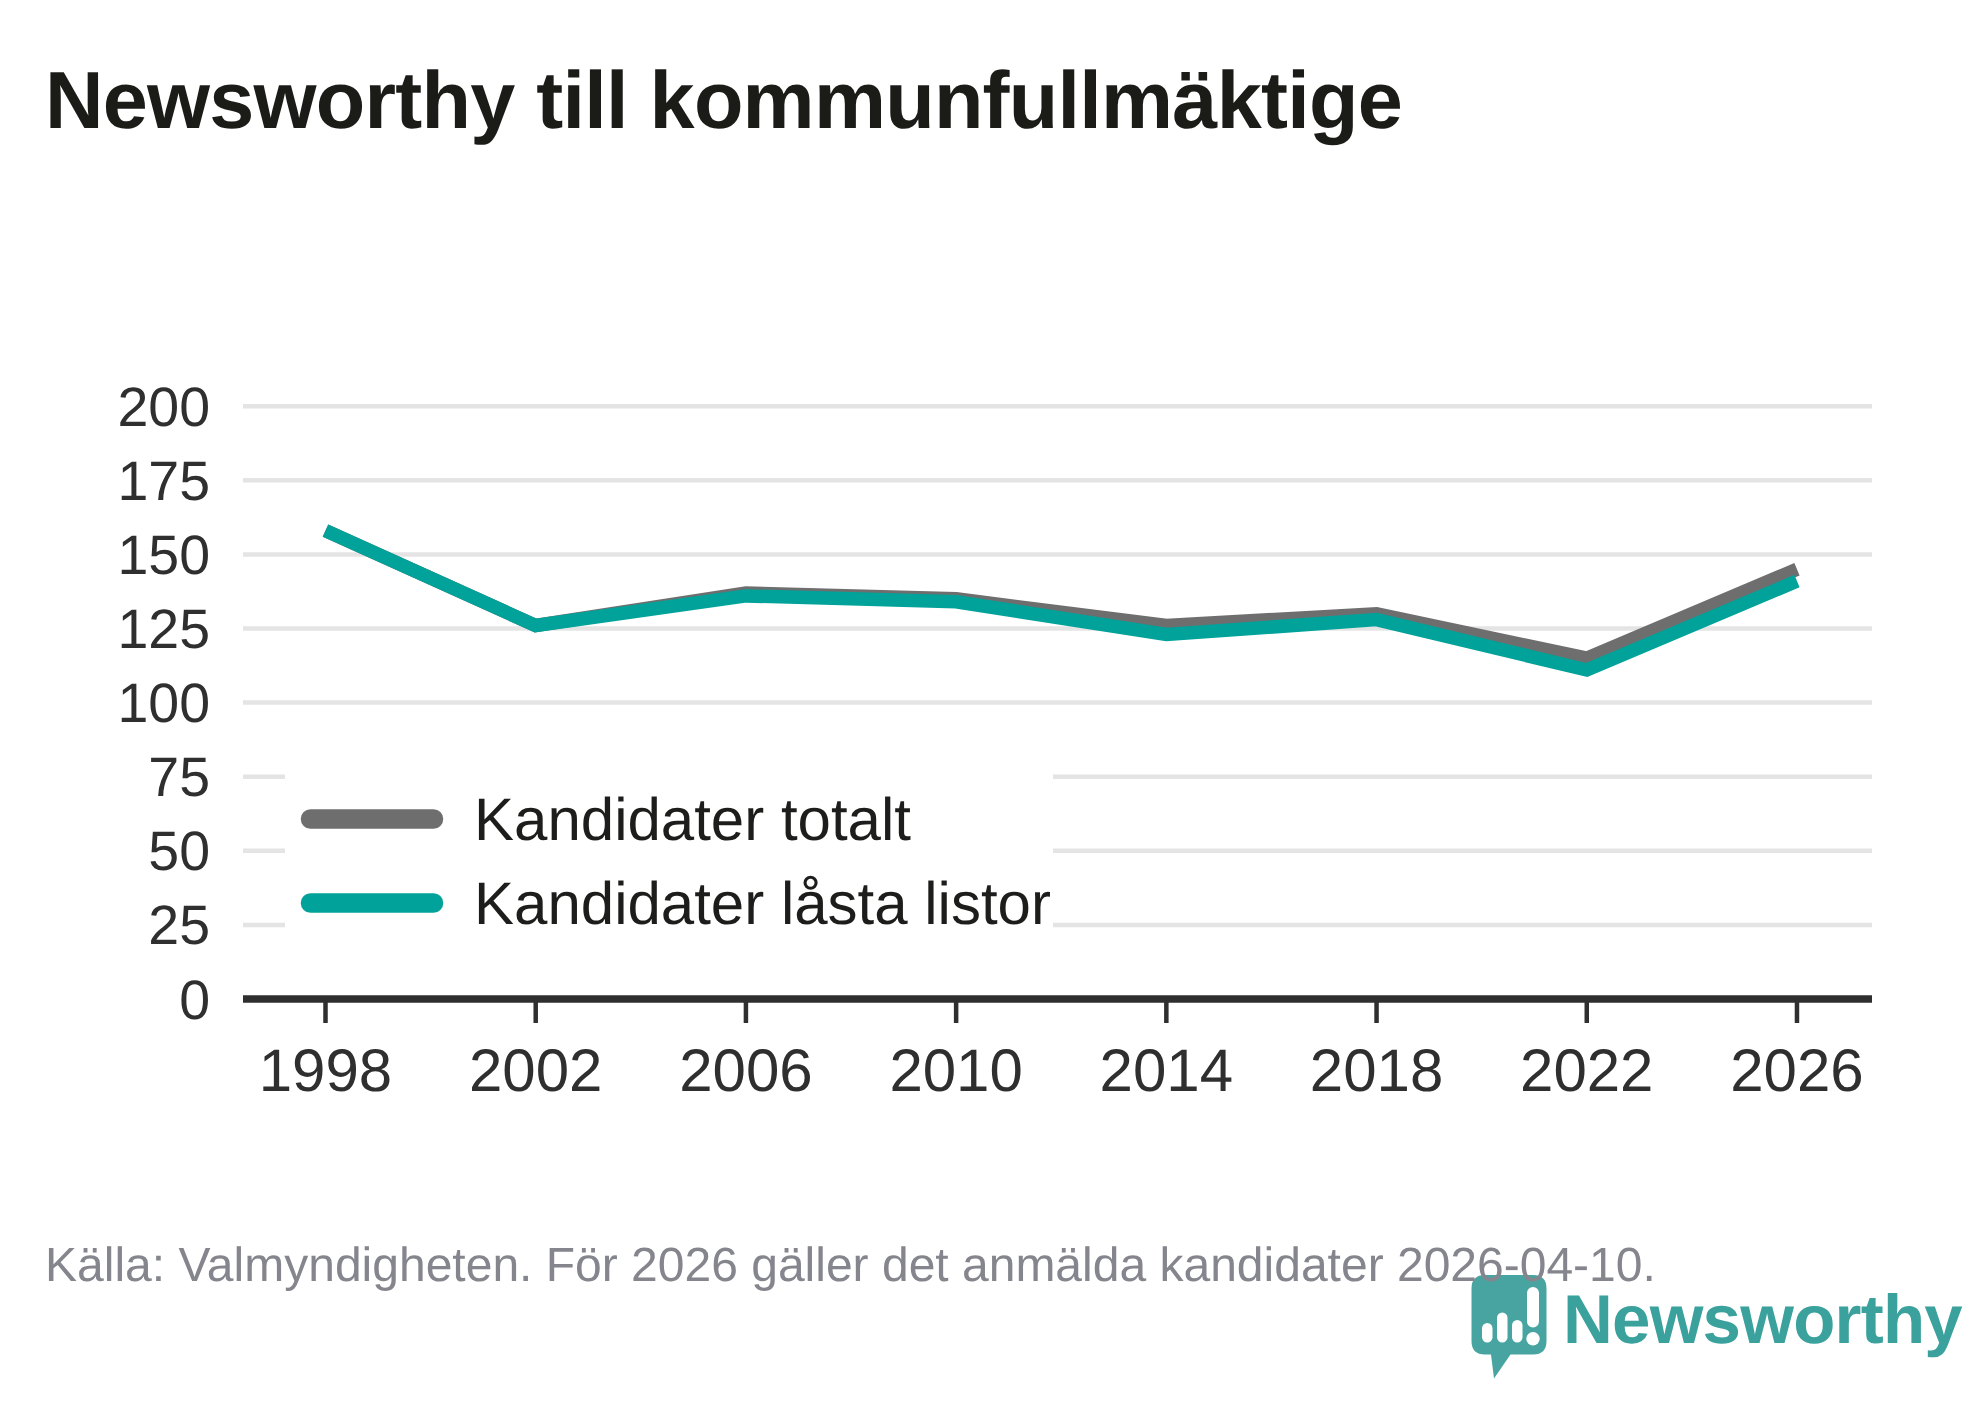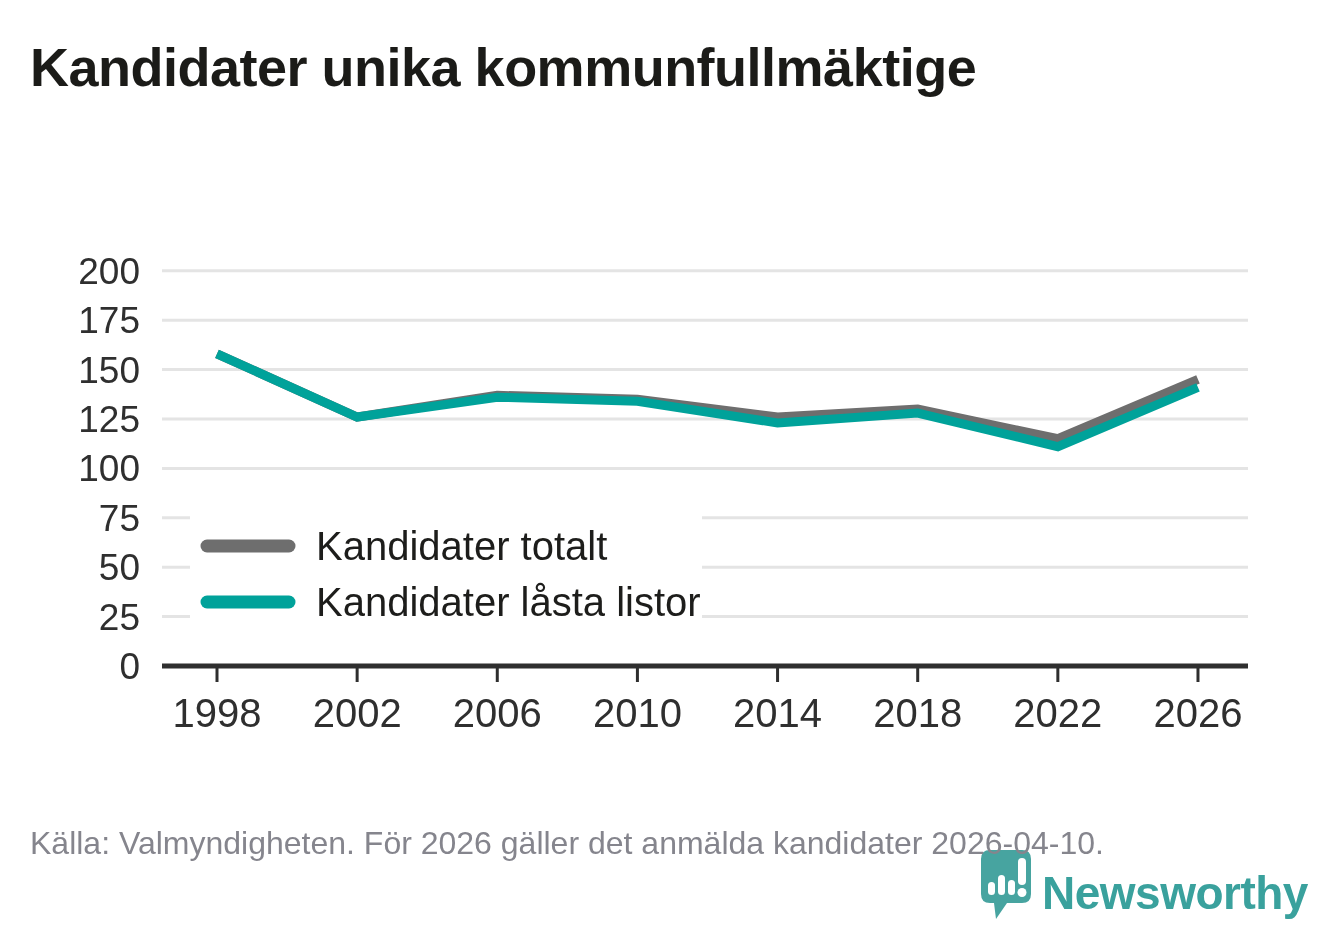--- a/index.html
+++ b/index.html
@@ -9,29 +9,29 @@
   .title{position:absolute;left:30px;top:36px;font-size:54px;font-weight:700;
          color:#1b1b18;letter-spacing:-0.5px;margin:0;white-space:nowrap;}
   .subtitle{position:absolute;left:30px;top:162px;font-size:43px;font-weight:400;
             color:#212121;white-space:nowrap;}
   svg.chart{position:absolute;left:0;top:0;width:1322px;height:939px;}
   svg text{font-family:"Liberation Sans",sans-serif;}
   .source{position:absolute;left:30px;top:825px;font-size:32px;color:#85858d;
           white-space:nowrap;z-index:3;}
   .brand{position:absolute;left:980px;top:849px;z-index:2;display:flex;align-items:flex-start;}
   .brand .wordmark{font-size:46px;font-weight:700;color:#3aa19d;line-height:1;
-                   margin-left:10px;margin-top:21px;letter-spacing:-0.5px;}
+                   margin-left:10px;margin-top:7px;letter-spacing:-0.5px;}
   .pin-svg{display:block;}
 </style>
 </head>
 <body>
 
 <div class="page">
 
-  <h1 class="title">Kandidater unika kommunfullmäktige</h1>
+  <h1 class="title">Newsworthy till kommunfullmäktige</h1>
 
 
   <svg class="chart" id="chart-canvas" viewBox="0 0 1322 939">
       <line x1="162" x2="1248" y1="616.6" y2="616.6" stroke="#e4e4e4" stroke-width="3"></line>
       <line x1="162" x2="1248" y1="567.2" y2="567.2" stroke="#e4e4e4" stroke-width="3"></line>
       <line x1="162" x2="1248" y1="517.8" y2="517.8" stroke="#e4e4e4" stroke-width="3"></line>
       <line x1="162" x2="1248" y1="468.4" y2="468.4" stroke="#e4e4e4" stroke-width="3"></line>
       <line x1="162" x2="1248" y1="419" y2="419" stroke="#e4e4e4" stroke-width="3"></line>
       <line x1="162" x2="1248" y1="369.6" y2="369.6" stroke="#e4e4e4" stroke-width="3"></line>
       <line x1="162" x2="1248" y1="320.2" y2="320.2" stroke="#e4e4e4" stroke-width="3"></line>

